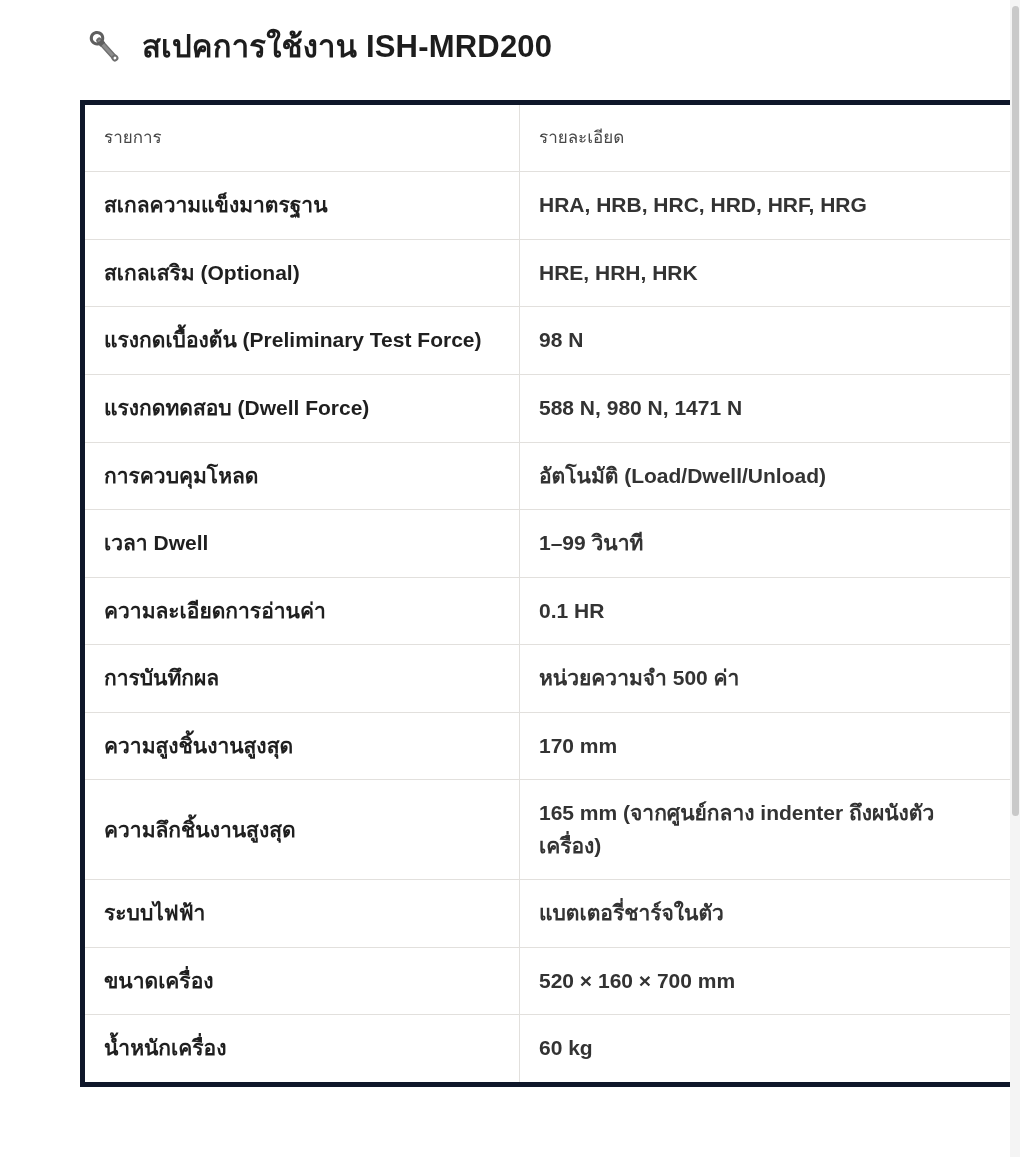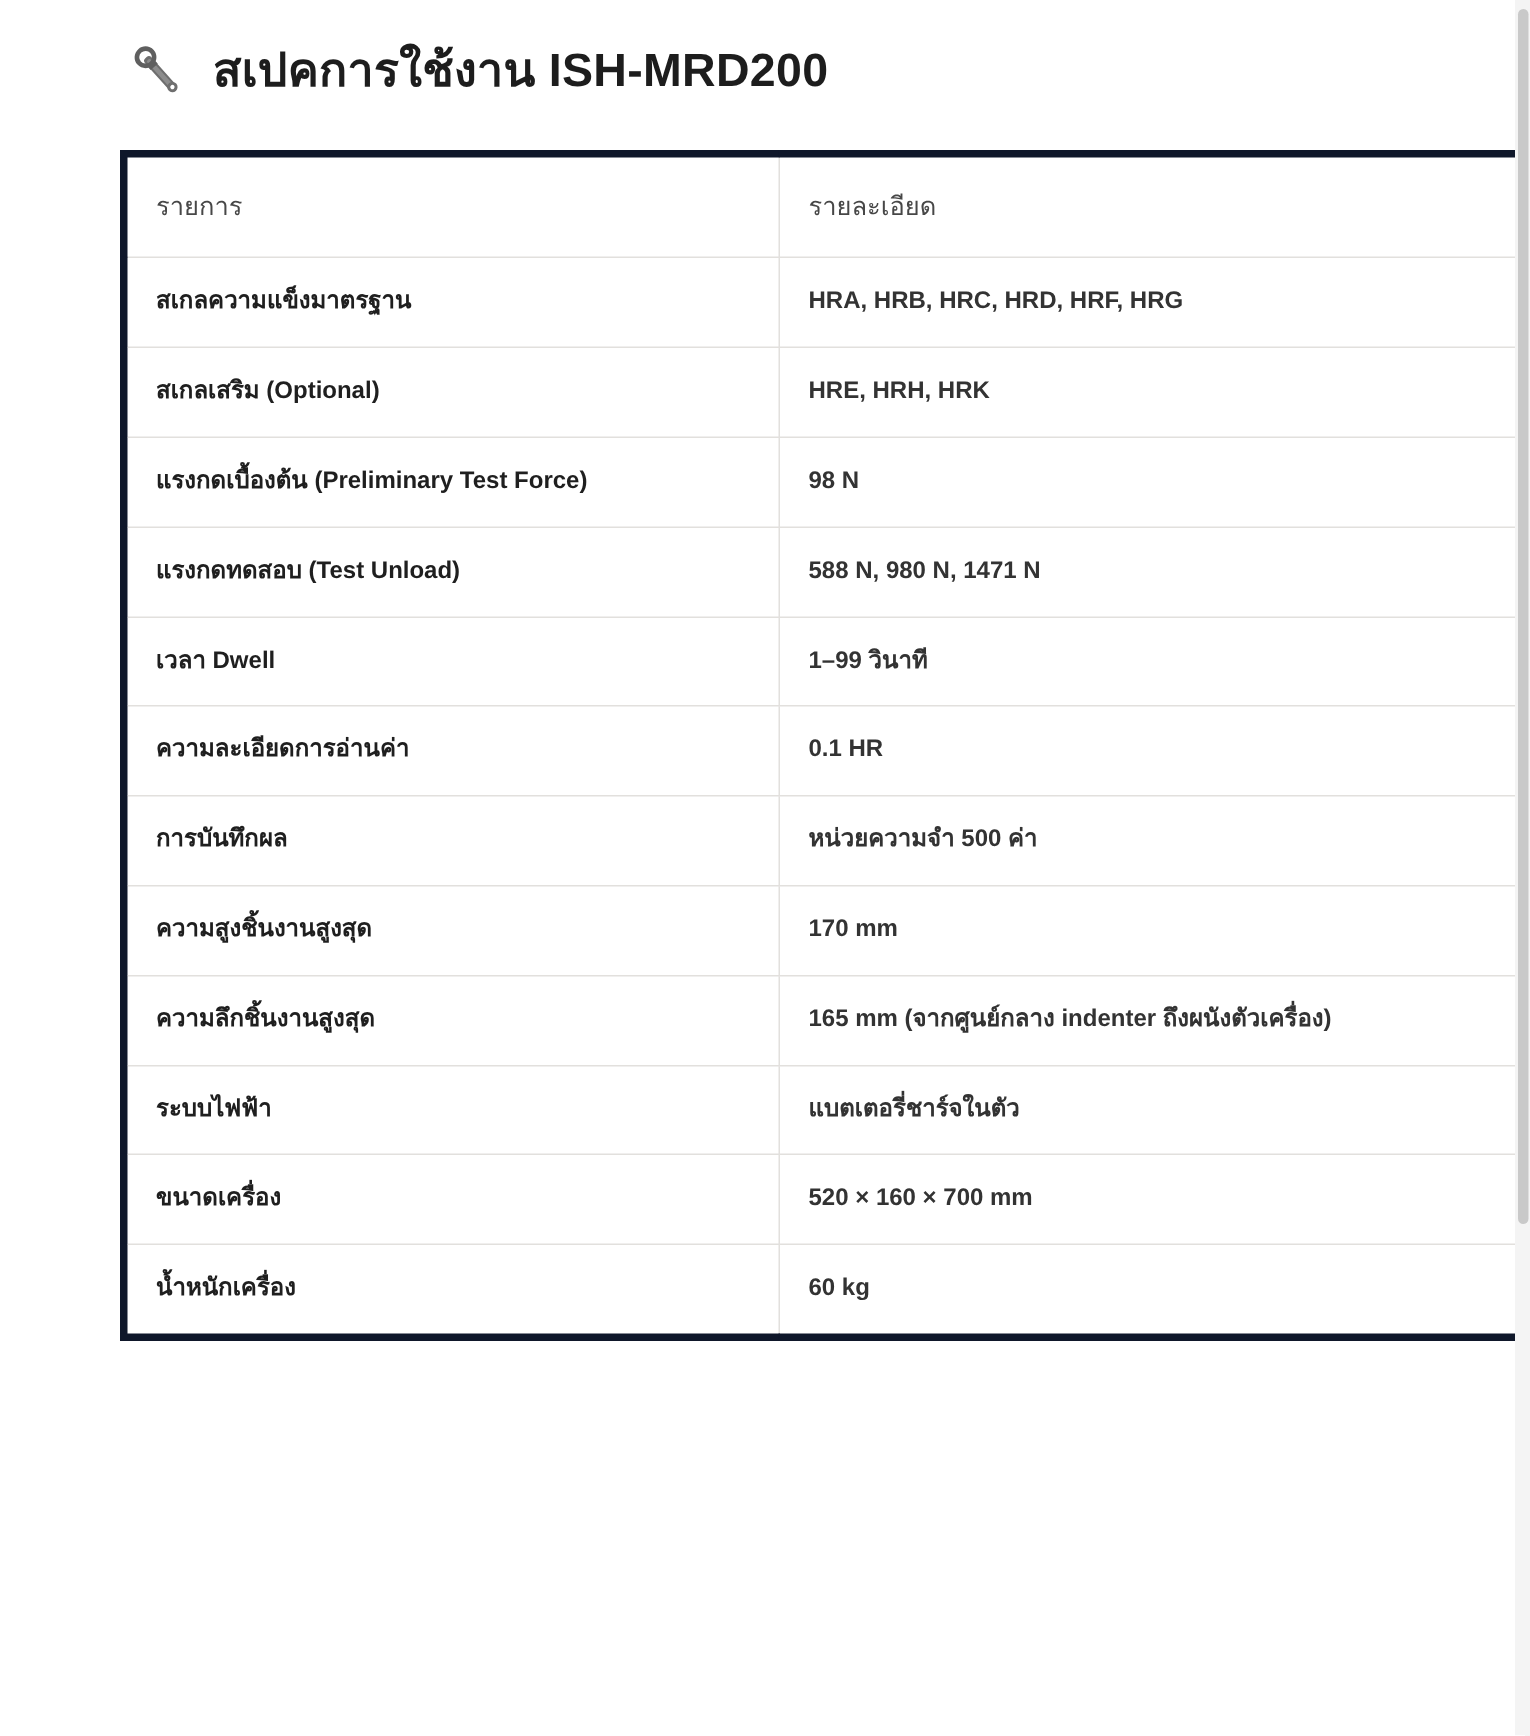--- a/index.html
+++ b/index.html
@@ -56,21 +56,21 @@
   }
   .spec-table col.c1 { width: 437px; }
   .spec-table col.c2 { width: 493px; }
 
   .spec-table th,
   .spec-table td {
     border: 1px solid #e2e0dd;
     padding: 17px 20px 17px 19px;
     text-align: left;
     vertical-align: middle;
-    font-size: 16px;
+    font-size: 21px;
     line-height: 1.55;
     color: #2f2f2f;
   }
   .spec-table thead th {
     font-weight: normal;
     color: #474747;
     font-size: 17px;
     padding-top: 20px;
     padding-bottom: 20px;
   }
@@ -138,22 +138,26 @@
       </tr>
       <tr>
         <td class="label">สเกลเสริม (Optional)</td>
         <td class="value">HRE, HRH, HRK</td>
       </tr>
       <tr>
         <td class="label">แรงกดเบื้องต้น (Preliminary Test Force)</td>
         <td class="value">98 N</td>
       </tr>
       <tr>
-        <td class="label">แรงกดทดสอบ (Test Unload)</td>
+        <td class="label">แรงกดทดสอบ (Dwell Force)</td>
         <td class="value">588 N, 980 N, 1471 N</td>
+      </tr>
+      <tr>
+        <td class="label">การควบคุมโหลด</td>
+        <td class="value">อัตโนมัติ (Load/Dwell/Unload)</td>
       </tr>
       <tr>
         <td class="label">เวลา Dwell</td>
         <td class="value">1–99 วินาที</td>
       </tr>
       <tr>
         <td class="label">ความละเอียดการอ่านค่า</td>
         <td class="value">0.1 HR</td>
       </tr>
       <tr>

